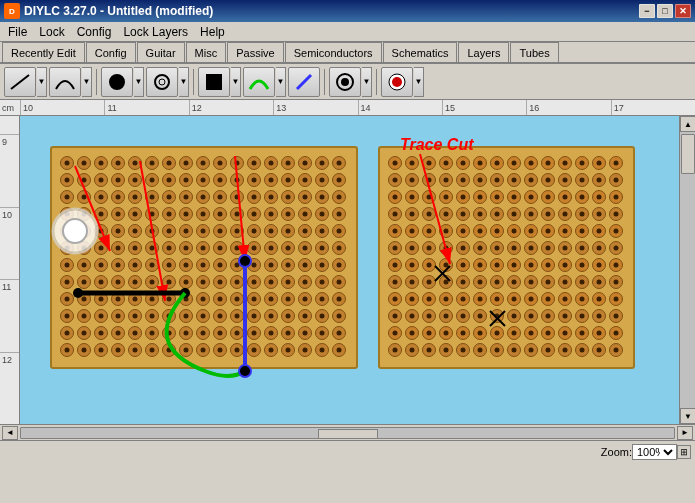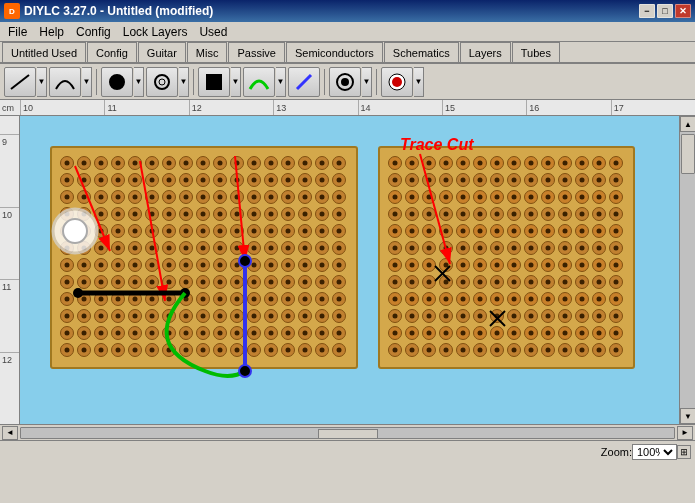--- a/index.html
+++ b/index.html
@@ -341,28 +341,28 @@
   </div>
   <div id="titlebar-controls">
     <div class="titlebar-btn minimize">−</div>
     <div class="titlebar-btn maximize">□</div>
     <div class="titlebar-btn close">✕</div>
   </div>
 </div>
 
 <div id="menubar">
   <span class="menu-item">File</span>
-  <span class="menu-item">Help</span>
+  <span class="menu-item">Lock</span>
   <span class="menu-item">Config</span>
   <span class="menu-item">Lock Layers</span>
-  <span class="menu-item">Used</span>
+  <span class="menu-item">Help</span>
 </div>
 
 <div id="toolbar-tabs">
-  <div class="tab">Untitled Used</div>
+  <div class="tab">Recently Edit</div>
   <div class="tab">Config</div>
   <div class="tab">Guitar</div>
   <div class="tab">Misc</div>
   <div class="tab">Passive</div>
   <div class="tab">Semiconductors</div>
   <div class="tab">Schematics</div>
   <div class="tab">Layers</div>
   <div class="tab">Tubes</div>
 </div>
 

